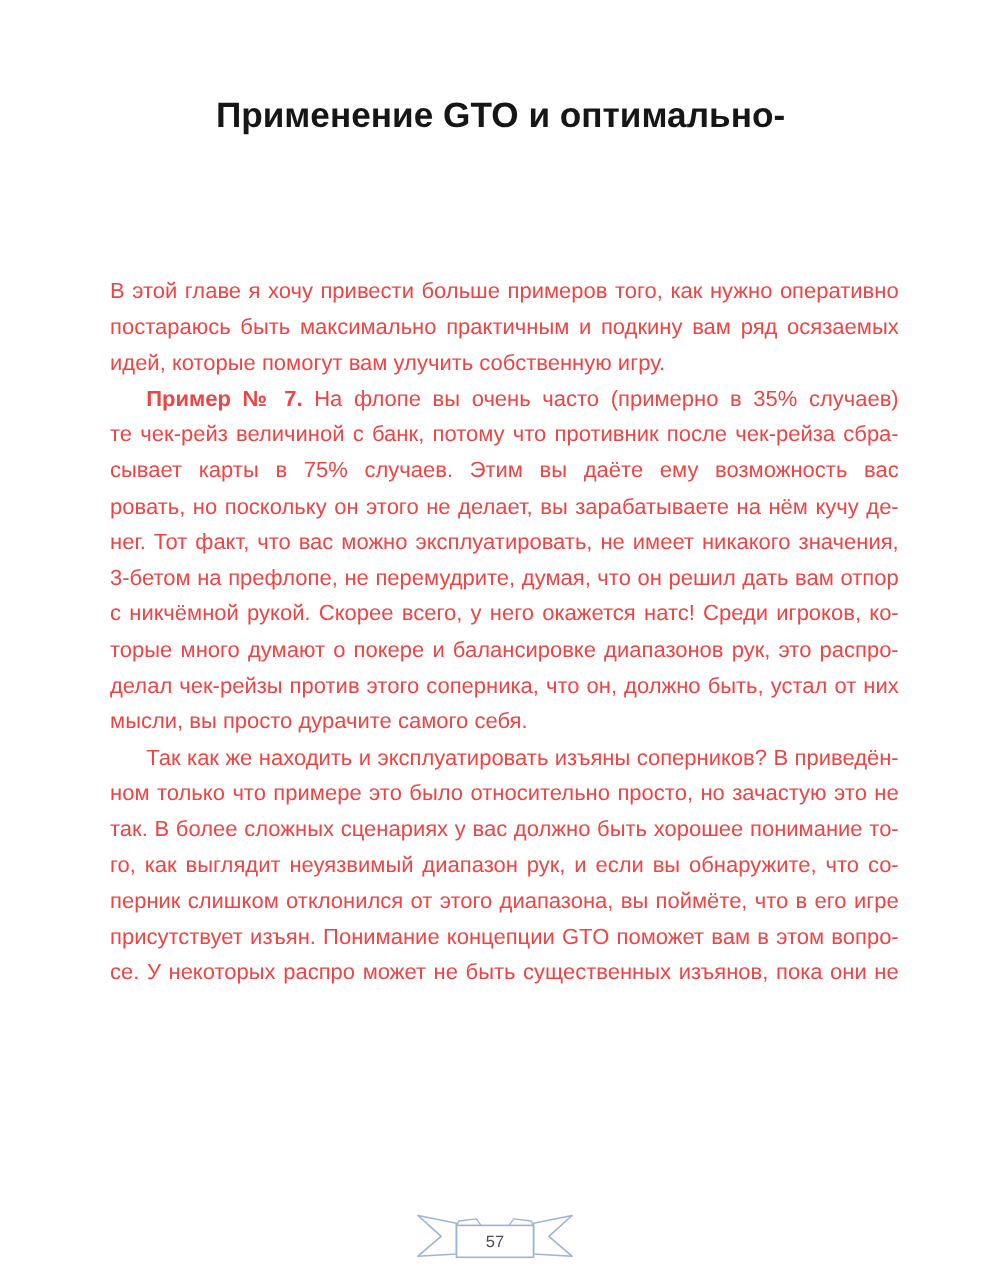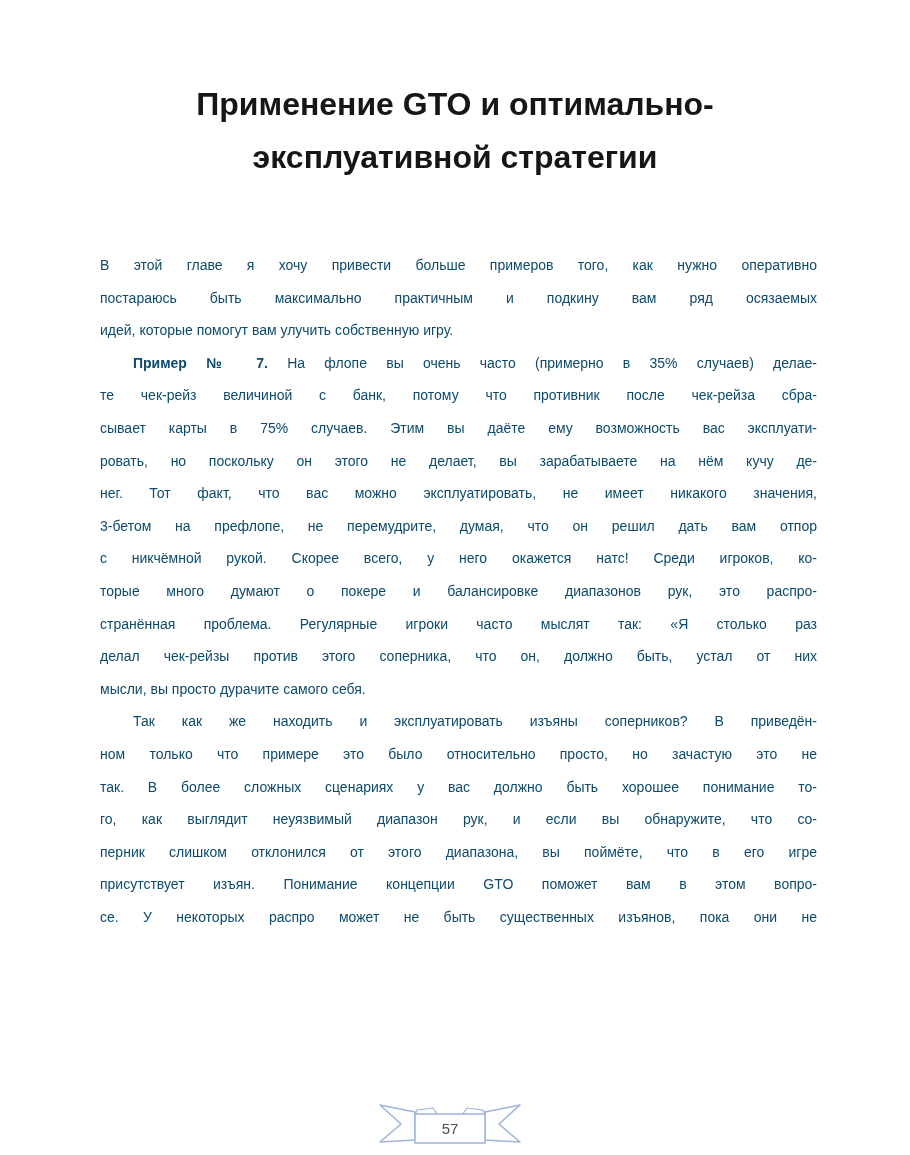--- a/index.html
+++ b/index.html
@@ -26,23 +26,23 @@
     line-height: 53px;
     font-weight: bold;
     color: #161616;
   }
   .title-line { display: block; }
   .body-text {
     position: absolute;
     top: 249px;
     left: 100px;
     width: 717px;
-    font-size: 14px;
+    font-size: 20px;
     line-height: 32.6px;
-    color: #0c4a6e;
+    color: #ef4444;
   }
   .line {
     text-align: justify;
     text-align-last: justify;
     height: 32.6px;
     overflow: hidden;
   }
   .line.last { text-align-last: left; }
   .line.indent { text-indent: 33px; }
   .lead { font-weight: bold; }
@@ -59,38 +59,36 @@
     fill: #4d4d58;
   }
 </style>
 </head>
 <body>
 
 <div class="page">
 
   <h1 class="title">
     <span class="title-line">Применение GTO и оптимально-</span>
-    <span class="title-line">эксплуативной стратегии</span>
   </h1>
 
   <div class="body-text">
 
     <div class="line">В этой главе я хочу привести больше примеров того, как нужно оперативно</div>
     <div class="line">постараюсь быть максимально практичным и подкину вам ряд осязаемых</div>
     <div class="line last">идей, которые помогут вам улучить собственную игру.</div>
 
     <div class="line indent"><span class="lead">Пример № 7.</span><span> На флопе вы очень часто (примерно в 35% случаев) делае-</span></div>
     <div class="line">те чек-рейз величиной с банк, потому что противник после чек-рейза сбра-</div>
     <div class="line">сывает карты в 75% случаев. Этим вы даёте ему возможность вас эксплуати-</div>
     <div class="line">ровать, но поскольку он этого не делает, вы зарабатываете на нём кучу де-</div>
     <div class="line">нег. Тот факт, что вас можно эксплуатировать, не имеет никакого значения,</div>
     <div class="line">3-бетом на префлопе, не перемудрите, думая, что он решил дать вам отпор</div>
     <div class="line">с никчёмной рукой. Скорее всего, у него окажется натс! Среди игроков, ко-</div>
     <div class="line">торые много думают о покере и балансировке диапазонов рук, это распро-</div>
-    <div class="line">странённая проблема. Регулярные игроки часто мыслят так: «Я столько раз</div>
     <div class="line">делал чек-рейзы против этого соперника, что он, должно быть, устал от них</div>
     <div class="line last">мысли, вы просто дурачите самого себя.</div>
 
     <div class="line indent">Так как же находить и эксплуатировать изъяны соперников? В приведён-</div>
     <div class="line">ном только что примере это было относительно просто, но зачастую это не</div>
     <div class="line">так. В более сложных сценариях у вас должно быть хорошее понимание то-</div>
     <div class="line">го, как выглядит неуязвимый диапазон рук, и если вы обнаружите, что со-</div>
     <div class="line">перник слишком отклонился от этого диапазона, вы поймёте, что в его игре</div>
     <div class="line">присутствует изъян. Понимание концепции GTO поможет вам в этом вопро-</div>
     <div class="line">се. У некоторых распро может не быть существенных изъянов, пока они не</div>

